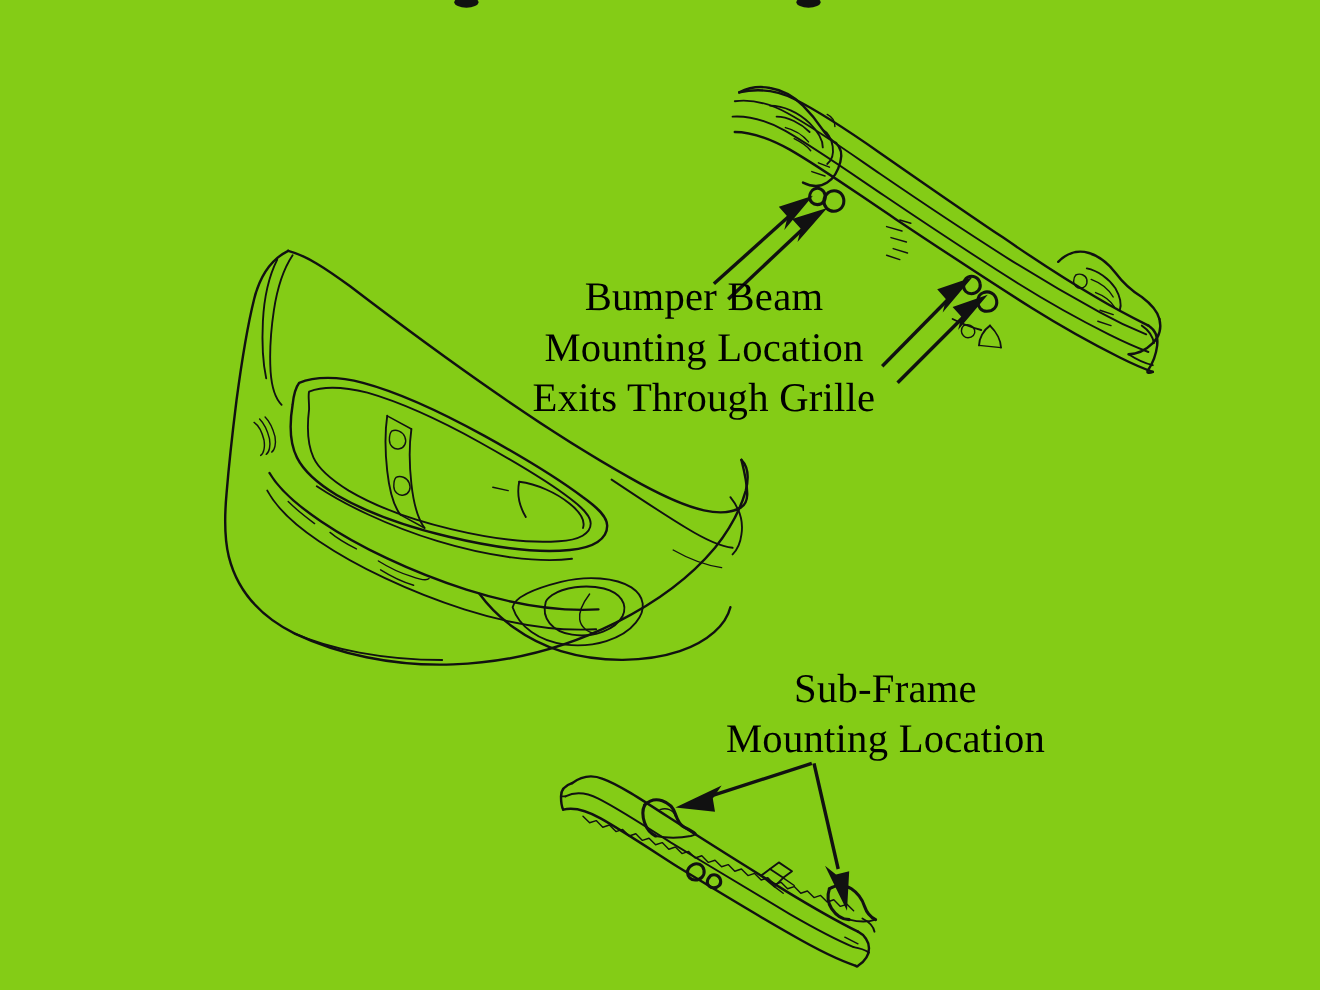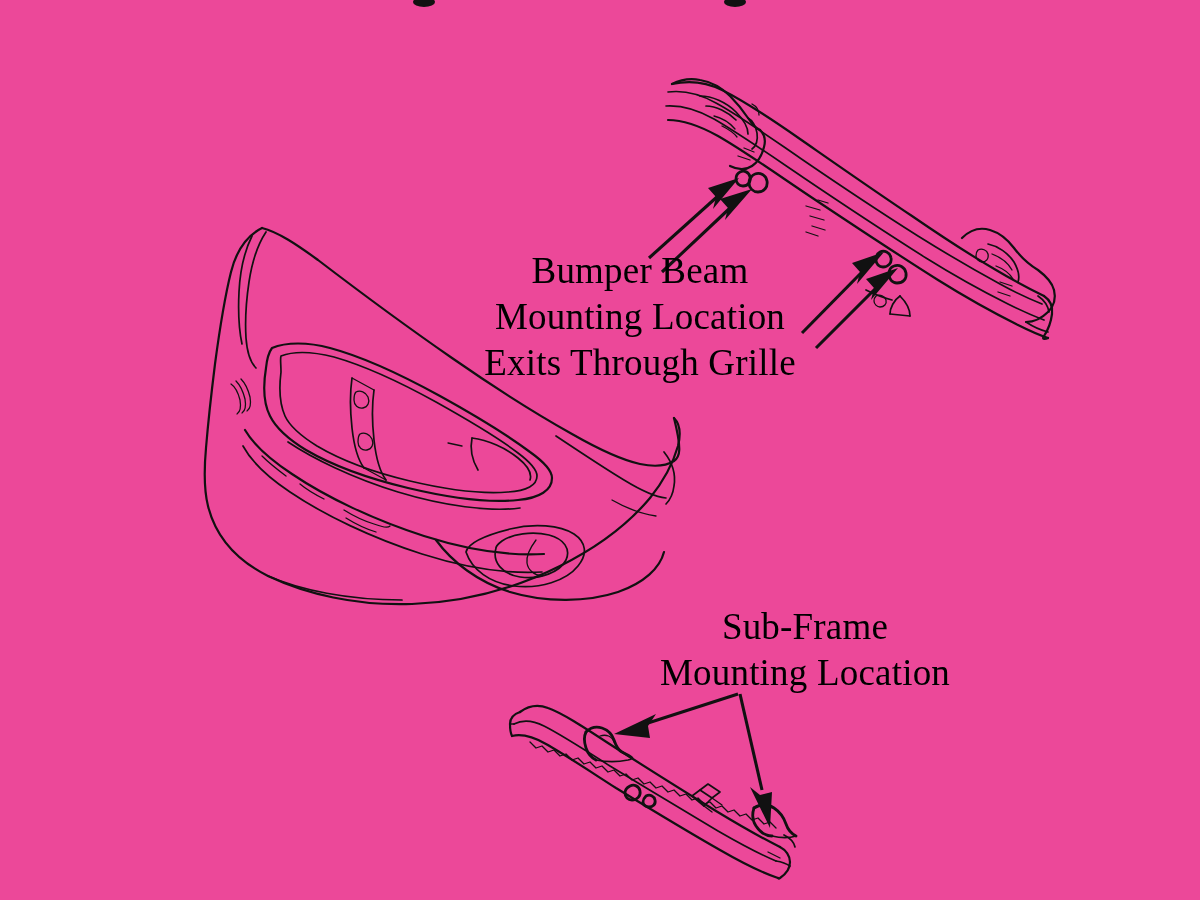--- a/index.html
+++ b/index.html
@@ -13,21 +13,21 @@
     height: 900px;
     font-family: "Liberation Serif", "DejaVu Serif", serif;
     color: #000000;
     overflow: hidden;
     position: relative;
   }
   #diagram-root {
     position: relative;
     width: 1200px;
     height: 900px;
-    background: #ec4899;
+    background: #84cc16;
   }
   svg.layer {
     position: absolute;
     top: 0;
     left: 0;
     width: 1200px;
     height: 900px;
   }
   .callout {
     position: absolute;

